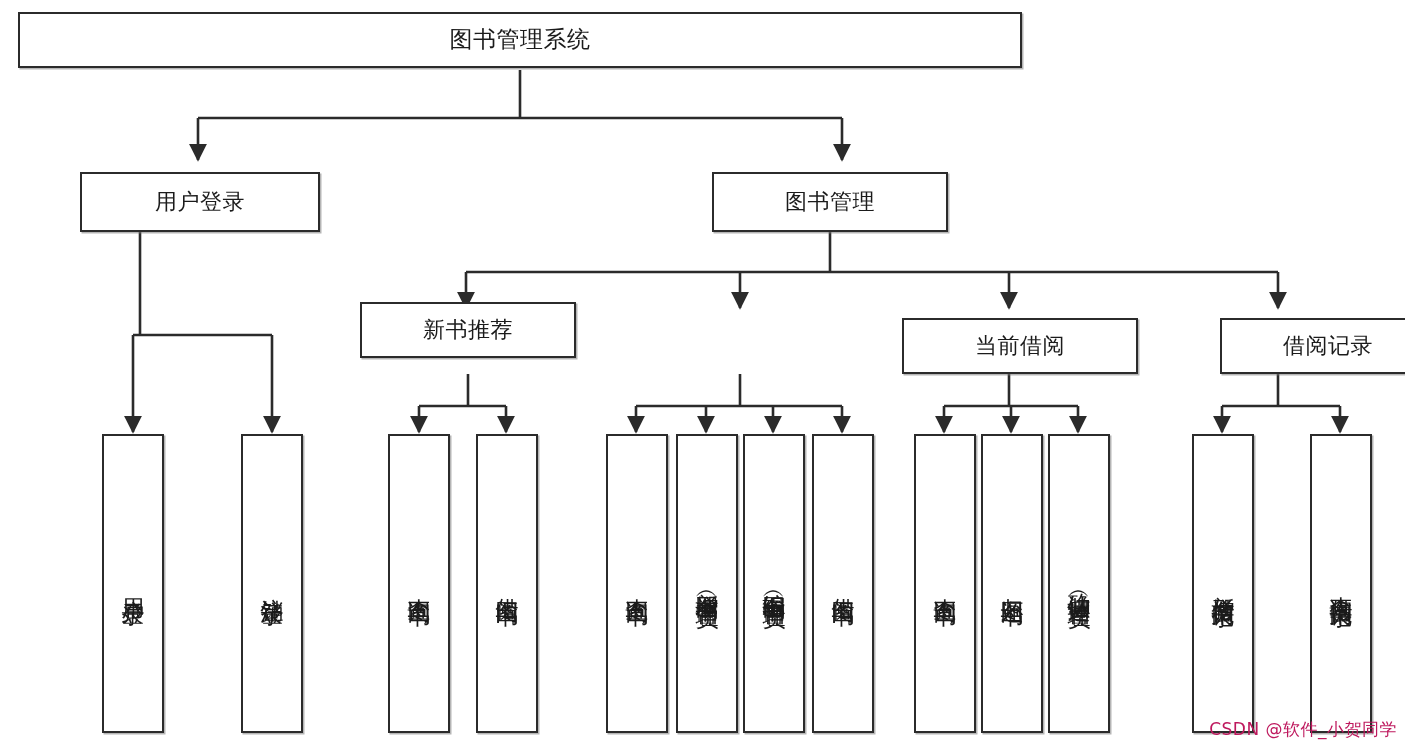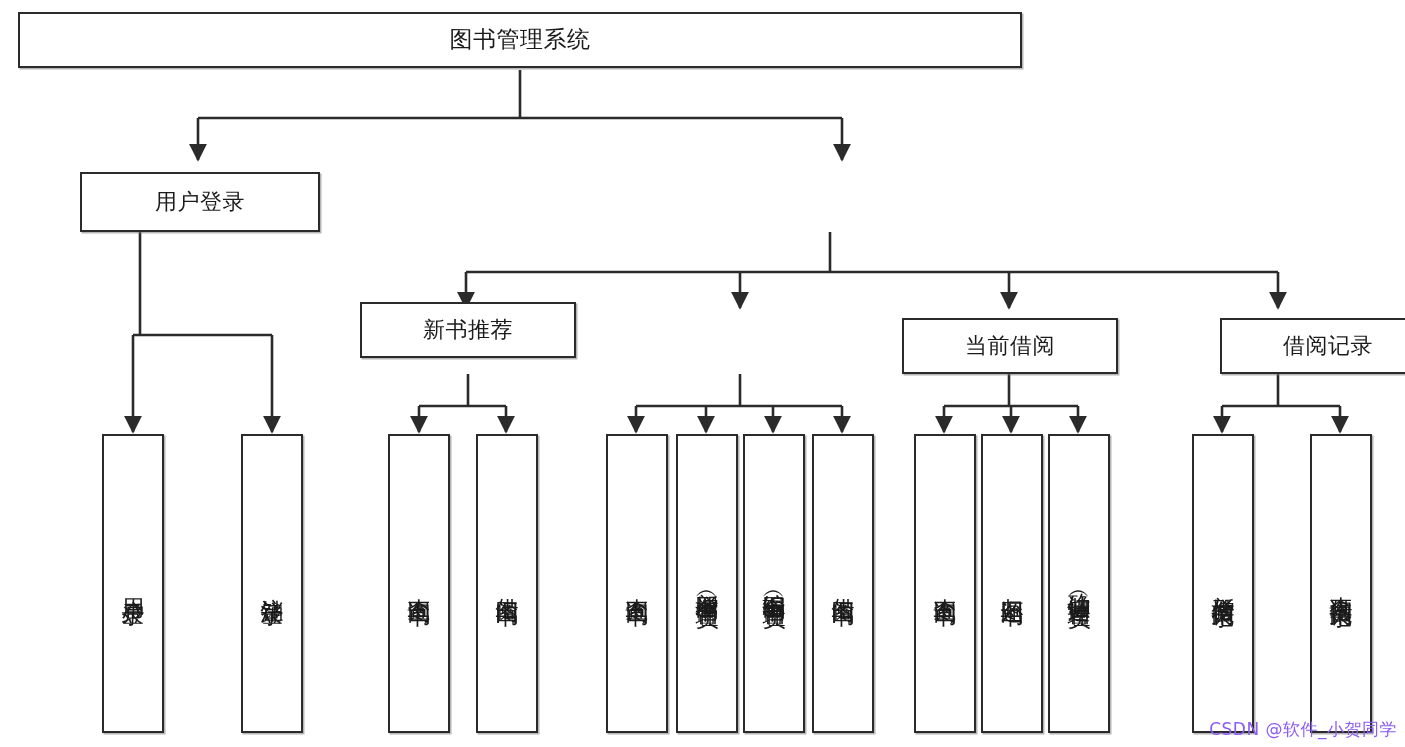--- a/index.html
+++ b/index.html
@@ -72,21 +72,21 @@
     font-size: 23px;
     line-height: 1.0;
     letter-spacing: 2px;
     white-space: nowrap;
   }
   .watermark {
     position: absolute;
     right: 8px;
     bottom: 6px;
     font-size: 17px;
-    color: #8b5cf6;
+    color: #be185d;
     letter-spacing: 0.5px;
     white-space: nowrap;
     pointer-events: none;
   }
 </style>
 </head>
 <body>
 
 <div id="diagram-root">
 
@@ -142,25 +142,28 @@
 
   <div class="node-layer">
 
     <div class="node horiz root" style="left:18px; top:12px; width:1004px; height:56px;">
       <span class="node-label">图书管理系统</span>
     </div>
 
     <div class="node horiz" style="left:80px; top:172px; width:240px; height:60px;">
       <span class="node-label">用户登录</span>
     </div>
+    <div class="node horiz" style="left:712px; top:172px; width:236px; height:60px;">
+      <span class="node-label">图书管理</span>
+    </div>
 
     <div class="node horiz" style="left:360px; top:302px; width:216px; height:56px;">
       <span class="node-label">新书推荐</span>
     </div>
-    <div class="node horiz" style="left:902px; top:318px; width:216px; height:56px;">
+    <div class="node horiz" style="left:902px; top:318px; width:236px; height:56px;">
       <span class="node-label">当前借阅</span>
     </div>
     <div class="node horiz" style="left:1220px; top:318px; width:216px; height:56px;">
       <span class="node-label">借阅记录</span>
     </div>
 
     <div class="node vert" style="left:102px; top:434px; width:62px; height:299px;">
       <span class="node-label">用户登录</span>
     </div>
     <div class="node vert" style="left:241px; top:434px; width:62px; height:299px;">

